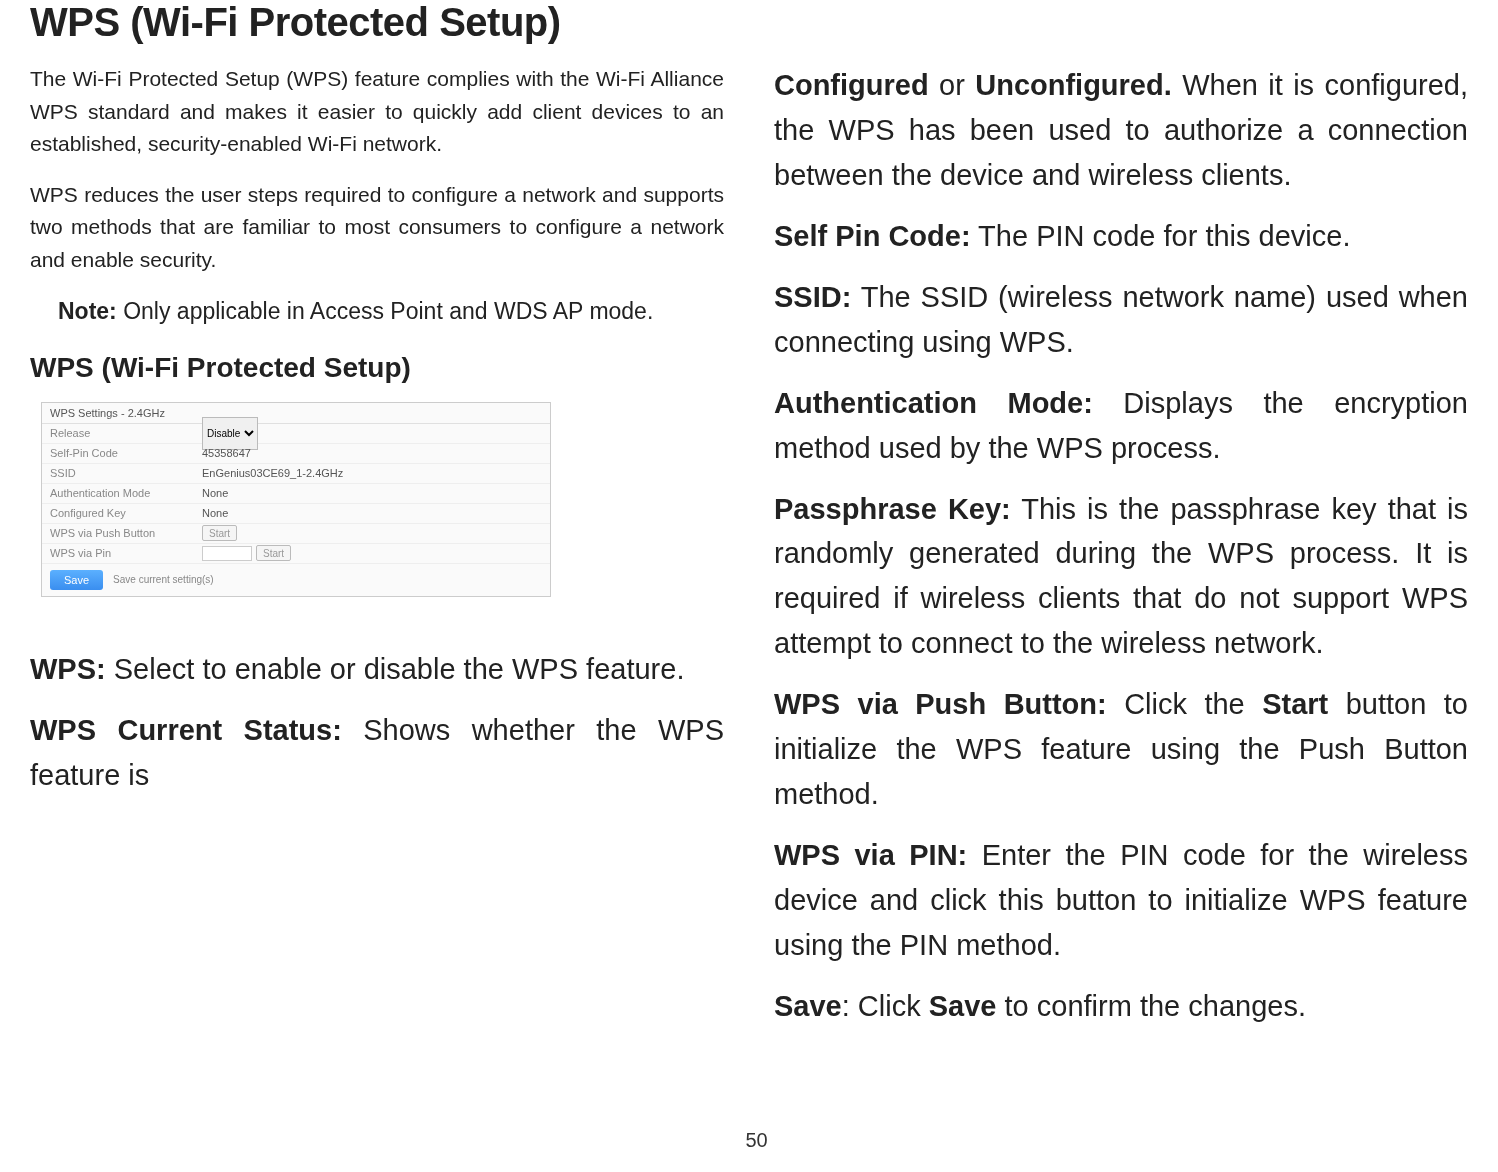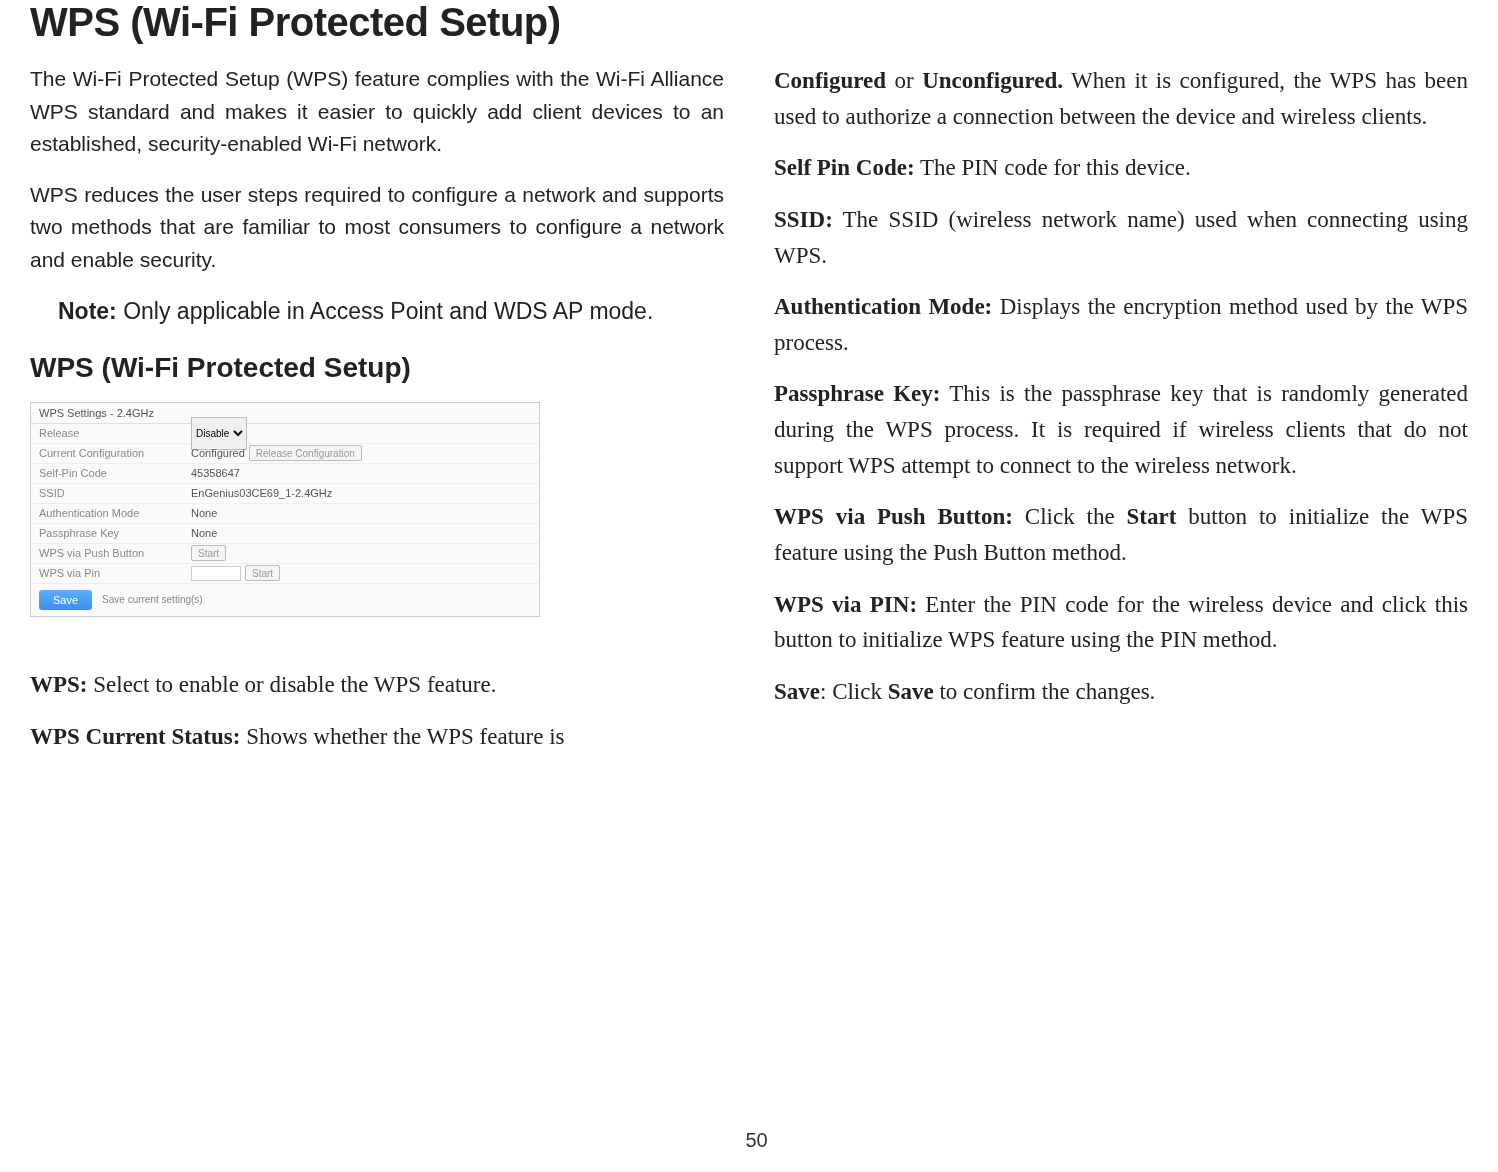--- a/index.html
+++ b/index.html
@@ -52,20 +52,21 @@
     font-weight: 800;
   }
   .screenshot {
     width: 510px;
     border: 1px solid #ccc;
     font-family: Arial, sans-serif;
     font-size: 11px;
     color: #666;
     margin-bottom: 50px;
     background: #fafafa;
+    margin-left: 11px;
   }
   .ss-header {
     padding: 4px 8px;
     font-size: 11px;
     color: #555;
     border-bottom: 1px solid #e0e0e0;
   }
   .ss-row {
     display: flex;
     border-bottom: 1px solid #eee;
@@ -118,25 +119,24 @@
     border: none;
     padding: 4px 14px;
     border-radius: 3px;
     font-size: 11px;
   }
   .ss-save-caption {
     font-size: 10px;
     color: #888;
   }
   .def-para {
-    font-size: 23px;
+    font-size: 29px;
     line-height: 1.55;
     margin-bottom: 16px;
     text-align: justify;
-    font-family: Liberation Serif, serif;
   }
   .page-num {
     position: absolute;
     left: 15px;
     right: 0;
     bottom: 20px;
     text-align: center;
     font-size: 20px;
     color: #333;
   }
@@ -160,40 +160,33 @@
       <div class="ss-header">WPS Settings - 2.4GHz</div>
       <div class="ss-row">
         <div class="ss-label">Release</div>
         <div class="ss-value">
           <select class="ss-select">
             <option>Disable</option>
           </select>
         </div>
       </div>
       <div class="ss-row">
-        <div class="ss-label">Current Configuration</div>
-        <div class="ss-value">
-          <span>Configured</span>
-          <button class="ss-btn">Release Configuration</button>
-        </div>
-      </div>
-      <div class="ss-row">
         <div class="ss-label">Self-Pin Code</div>
         <div class="ss-value">45358647</div>
       </div>
       <div class="ss-row">
         <div class="ss-label">SSID</div>
         <div class="ss-value">EnGenius03CE69_1-2.4GHz</div>
       </div>
       <div class="ss-row">
         <div class="ss-label">Authentication Mode</div>
         <div class="ss-value">None</div>
       </div>
       <div class="ss-row">
-        <div class="ss-label">Passphrase Key</div>
+        <div class="ss-label">Configured Key</div>
         <div class="ss-value">None</div>
       </div>
       <div class="ss-row">
         <div class="ss-label">WPS via Push Button</div>
         <div class="ss-value">
           <button class="ss-btn">Start</button>
         </div>
       </div>
       <div class="ss-row">
         <div class="ss-label">WPS via Pin</div>

